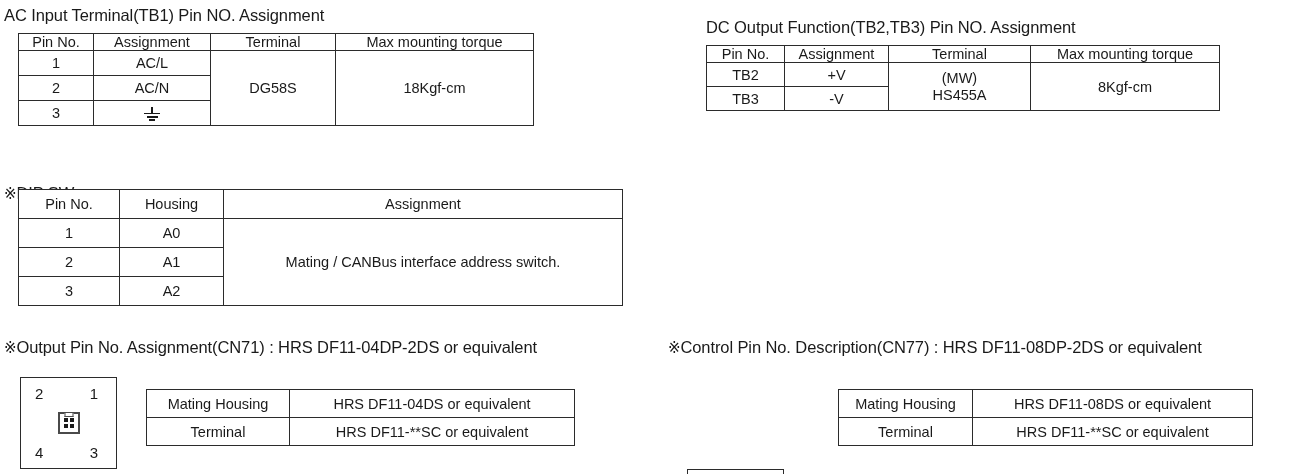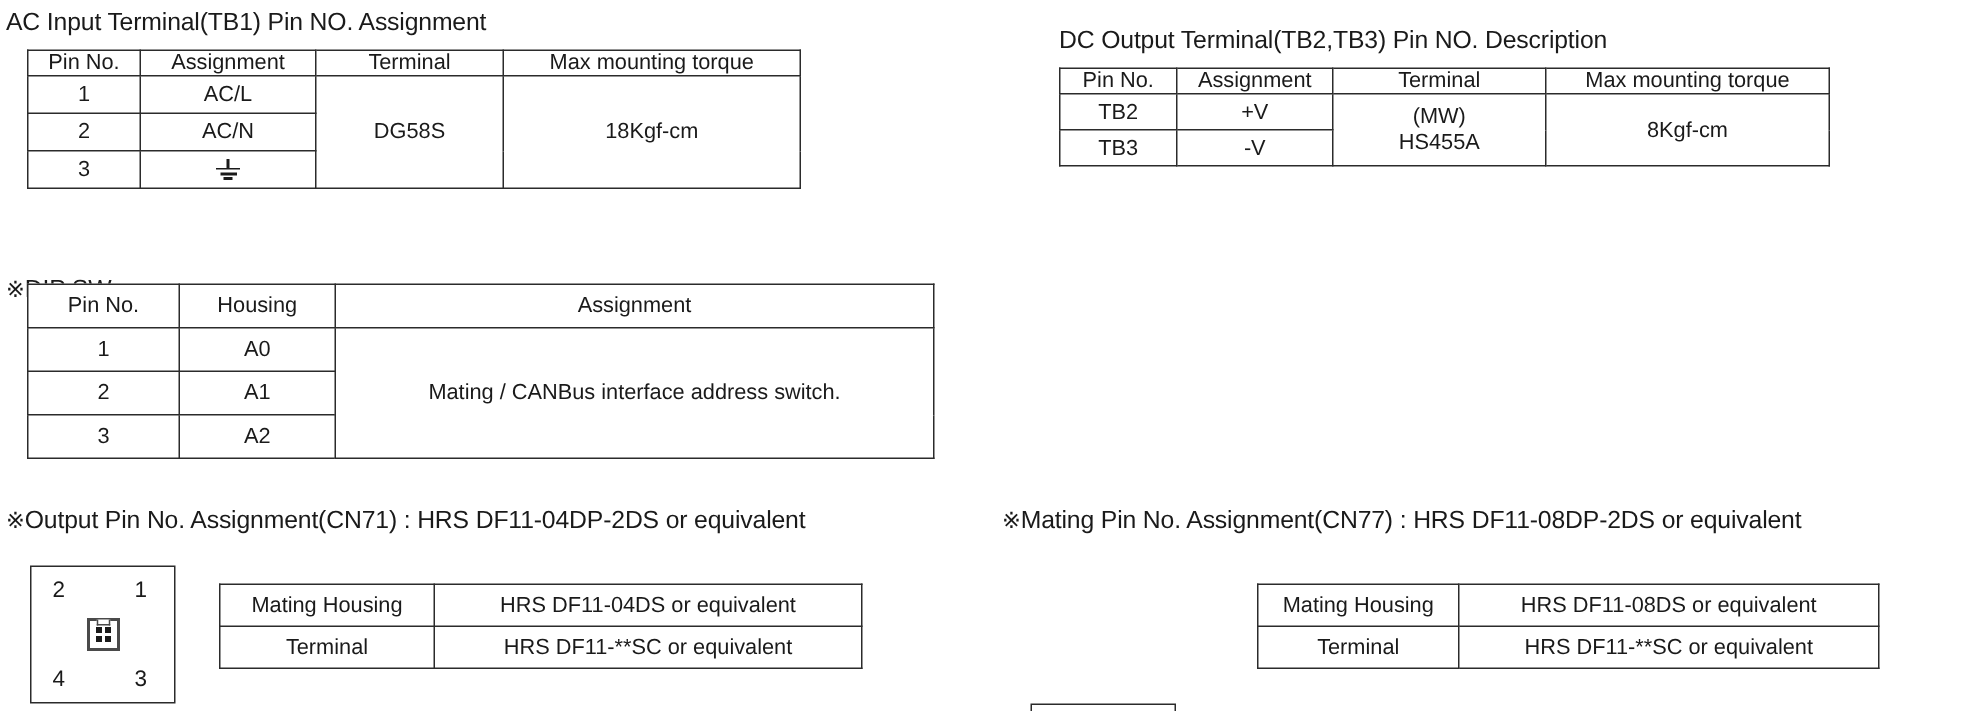--- a/index.html
+++ b/index.html
@@ -147,21 +147,21 @@
       <td>3</td>
       <td>
         <span class="gnd">
           <i class="stem"></i><i class="b1"></i><i class="b2"></i><i class="b3"></i>
         </span>
       </td>
     </tr>
   </tbody>
 </table>
 
-<div class="abs heading" style="left:706px; top:18px;">DC Output Terminal(TB2,TB3) Pin NO. Description</div>
+<div class="abs heading" style="left:706px; top:18px;">DC Output Function(TB2,TB3) Pin NO. Assignment</div>
 
 <table class="dt abs" style="left:706px; top:45px; width:513px;">
   <colgroup>
     <col style="width:78px">
       <col style="width:104px">
       <col style="width:142px">
       <col style="width:189px">
   </colgroup>
   <thead>
     <tr>
@@ -251,21 +251,21 @@
       <td class="lft">HRS DF11-04DS or equivalent</td>
     </tr>
     <tr style="height:28px">
       <td>Terminal</td>
       <td class="lft">HRS DF11-**SC or equivalent</td>
     </tr>
   </tbody>
 </table>
 
 <div class="abs heading" style="left:668px; top:338px;">
-  <span class="mark">※</span><span>Mating Pin No. Assignment(CN77) : HRS DF11-08DP-2DS or equivalent</span>
+  <span class="mark">※</span><span>Control Pin No. Description(CN77) : HRS DF11-08DP-2DS or equivalent</span>
 </div>
 
 <div class="abs conn-box" style="left:687px; top:377px; width:95px; height:90px;">
   
   
   
   
   
 </div>
 

